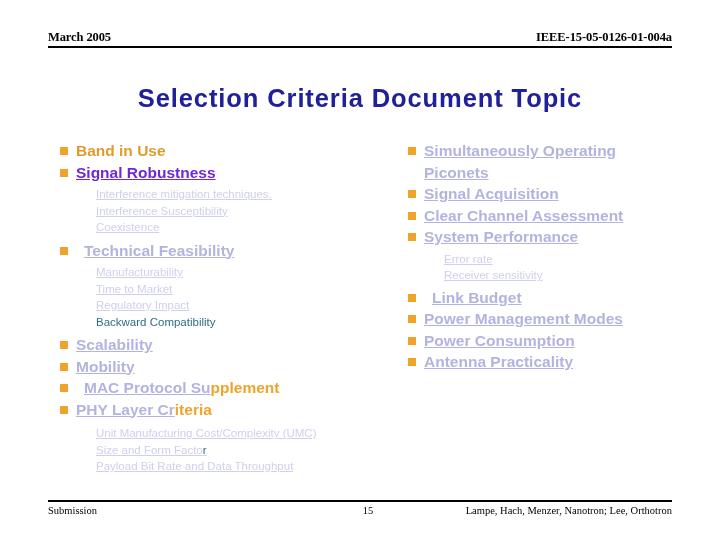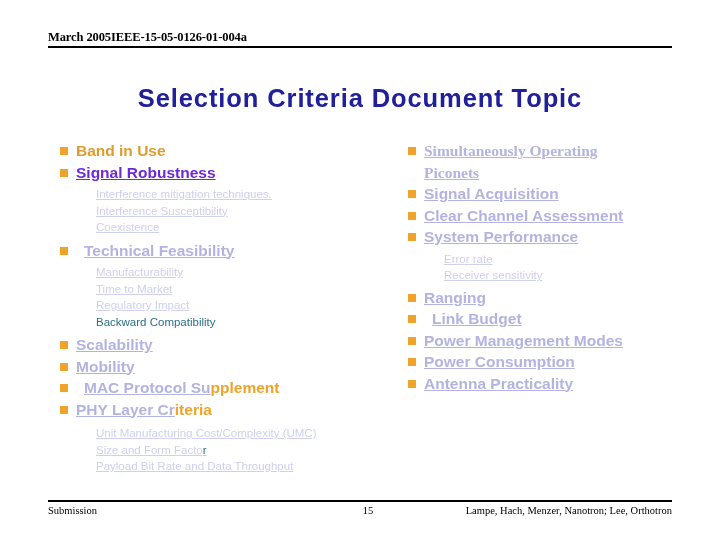--- a/index.html
+++ b/index.html
@@ -18,20 +18,21 @@
   
   #slide-header {
     position: absolute;
     left: 48px;
     top: 30px;
     width: 624px;
     height: 26px;
   }
   #slide-header .hdr-row {
     display: flex;
+    justify-content: space-between;
     align-items: flex-end;
     font-family: "Liberation Serif", serif;
     font-weight: bold;
     font-size: 12.5px;
     color: #000000;
     line-height: 14px;
     letter-spacing: -0.1px;
   }
   #slide-header .hdr-rule {
     margin-top: 2px;
@@ -229,21 +230,21 @@
         <li class="sub-item"><span>Size and Form Facto</span><span class="tail-dark">r</span></li>
         <li class="sub-item">Payload Bit Rate and Data Throughput</li>
       </ul>
 
     </ul>
   </div>
 
   <div class="column" id="right-column">
     <ul class="bullet-list">
 
-      <li class="bullet-item" style="white-space:normal;font-family:Liberation Serif, serif;">
+      <li class="bullet-item" style="white-space:normal;">
         <span class="sq"></span>
         <span class="txt c-bluepale">Simultaneously Operating</span><br>
         <span class="txt c-bluepale">Piconets</span>
       </li>
 
       <li class="bullet-item">
         <span class="sq"></span>
         <span class="txt c-bluepale">Signal Acquisition</span>
       </li>
 
@@ -255,24 +256,20 @@
       <li class="bullet-item">
         <span class="sq"></span>
         <span class="txt c-bluepale">System Performance</span>
       </li>
 
       <ul class="sub-list right-sub">
         <li class="sub-item">Error rate</li>
         <li class="sub-item">Receiver sensitivity</li>
       </ul>
 
-      <li class="bullet-item">
-        <span class="sq"></span>
-        <span class="txt c-bluepale">Ranging</span>
-      </li>
 
       <li class="bullet-item indent-1">
         <span class="sq"></span>
         <span class="txt c-bluepale">Link Budget</span>
       </li>
 
       <li class="bullet-item">
         <span class="sq"></span>
         <span class="txt c-bluepale">Power Management Modes</span>
       </li>

